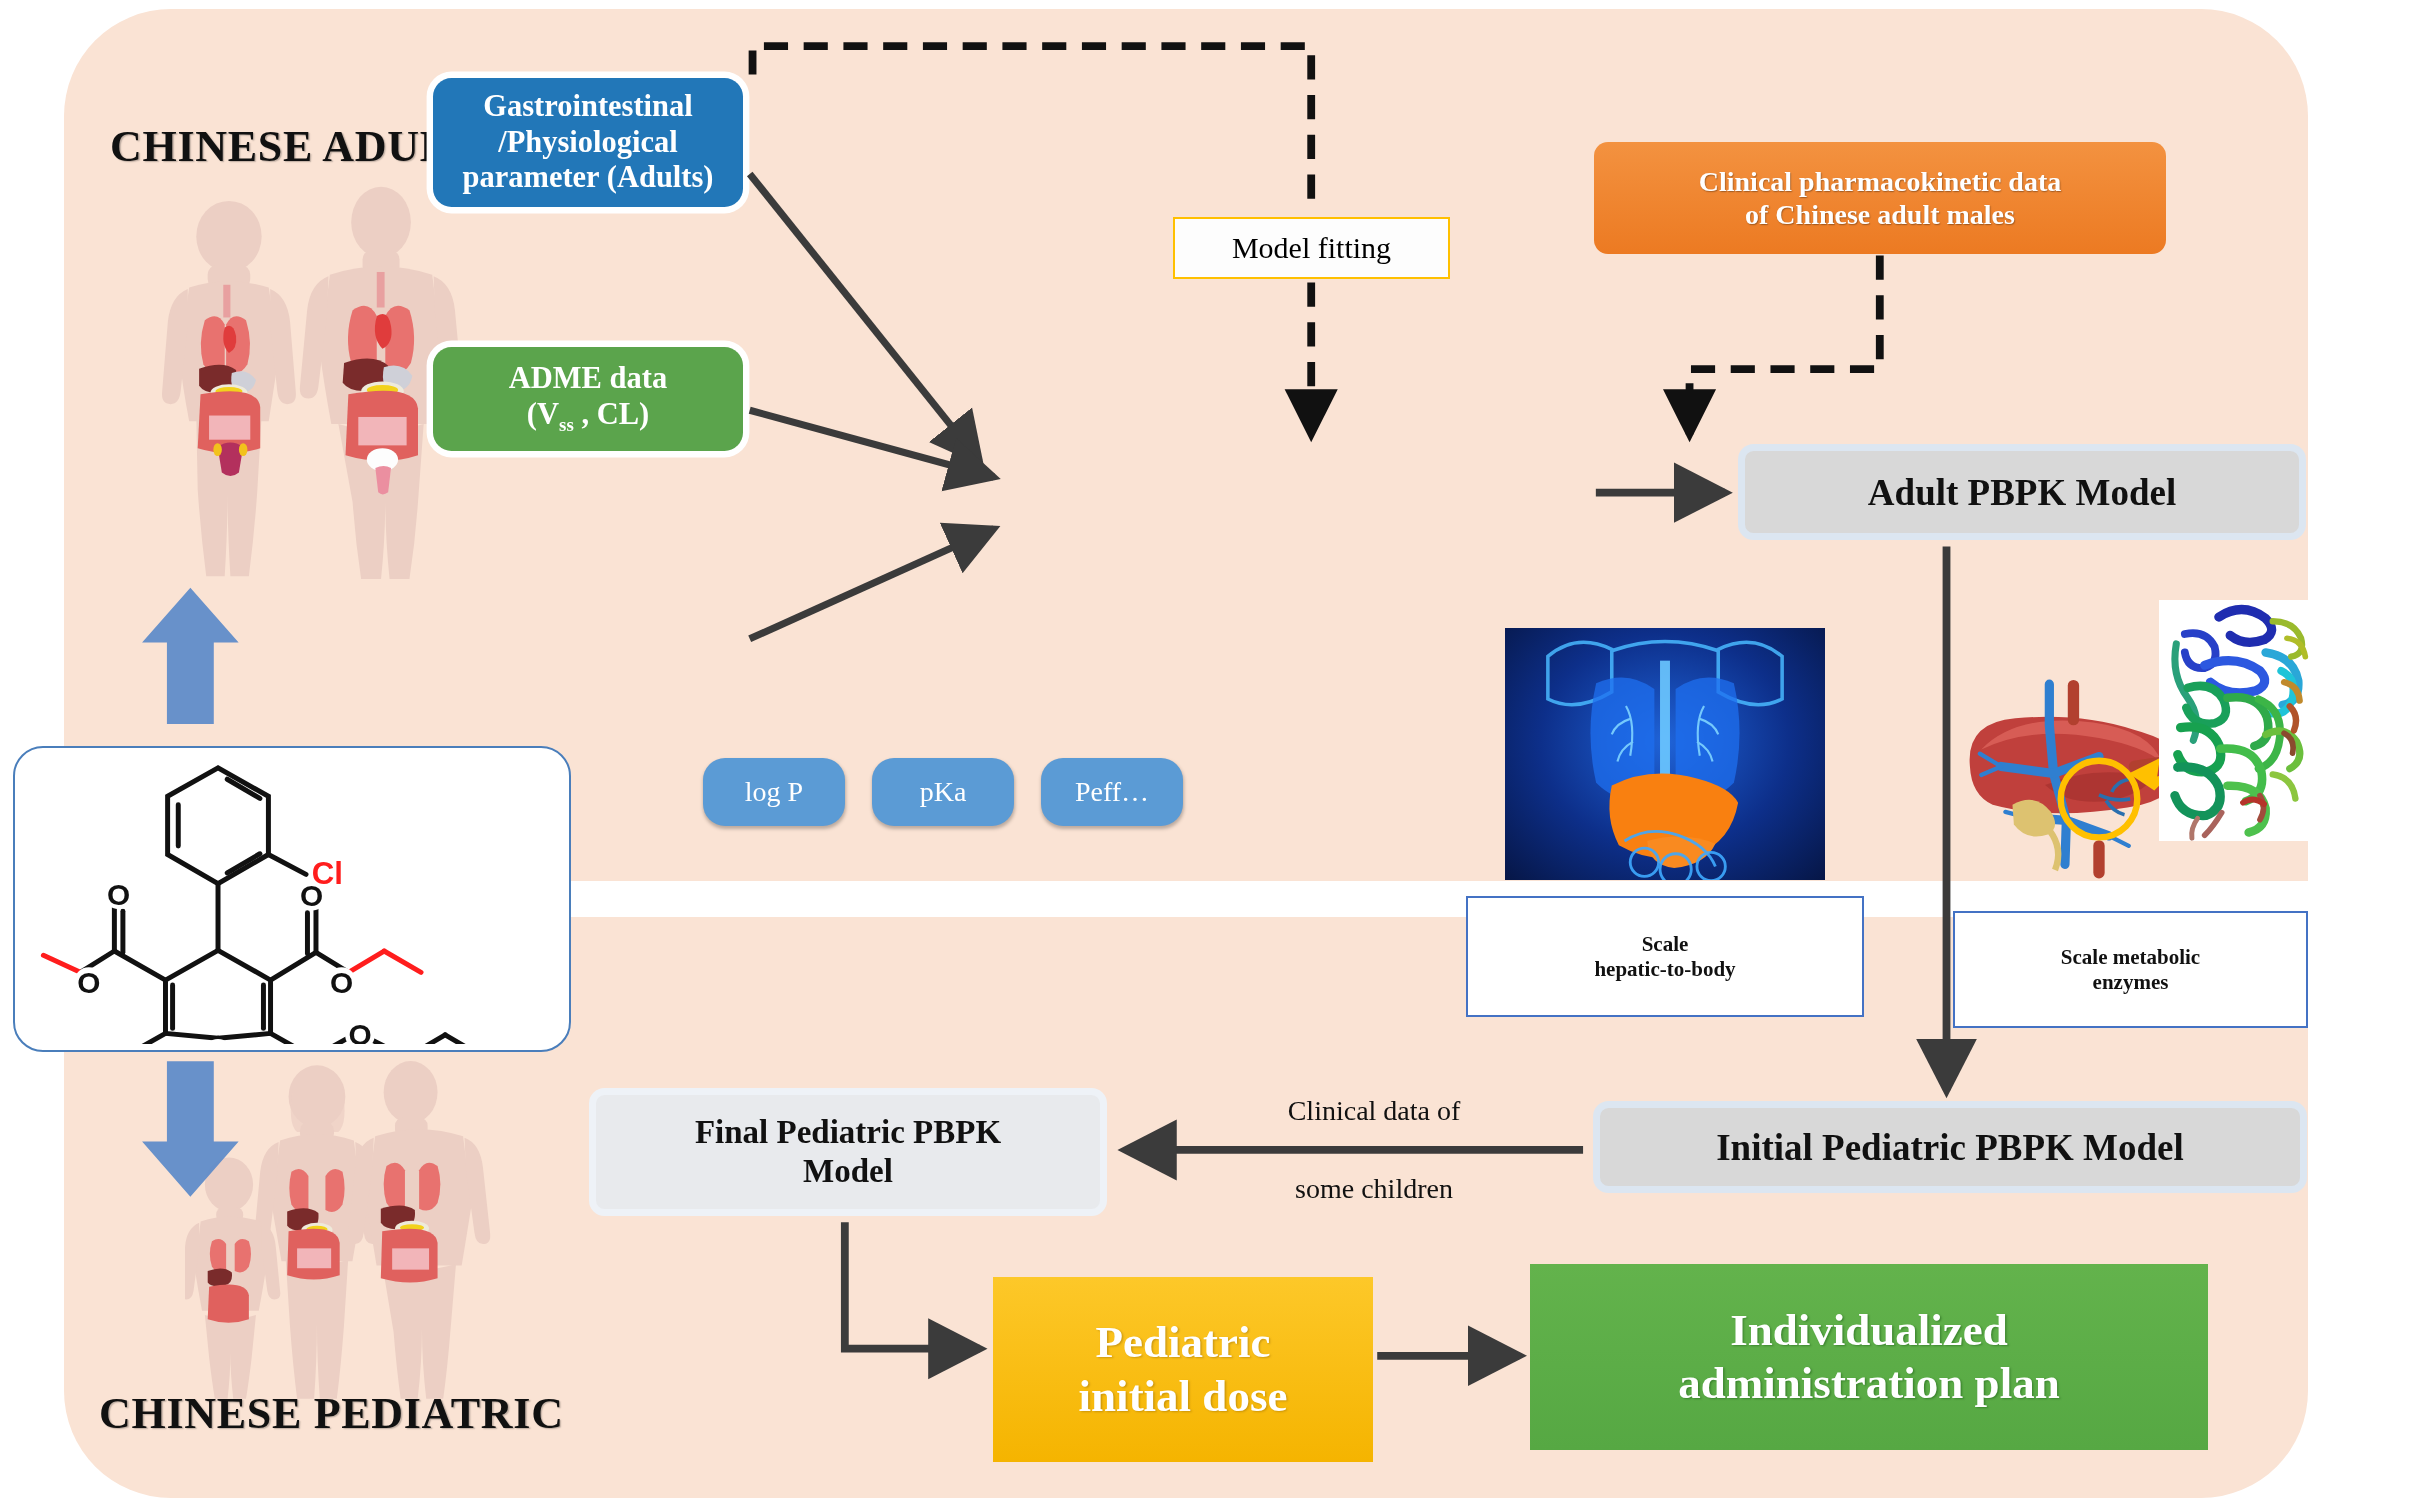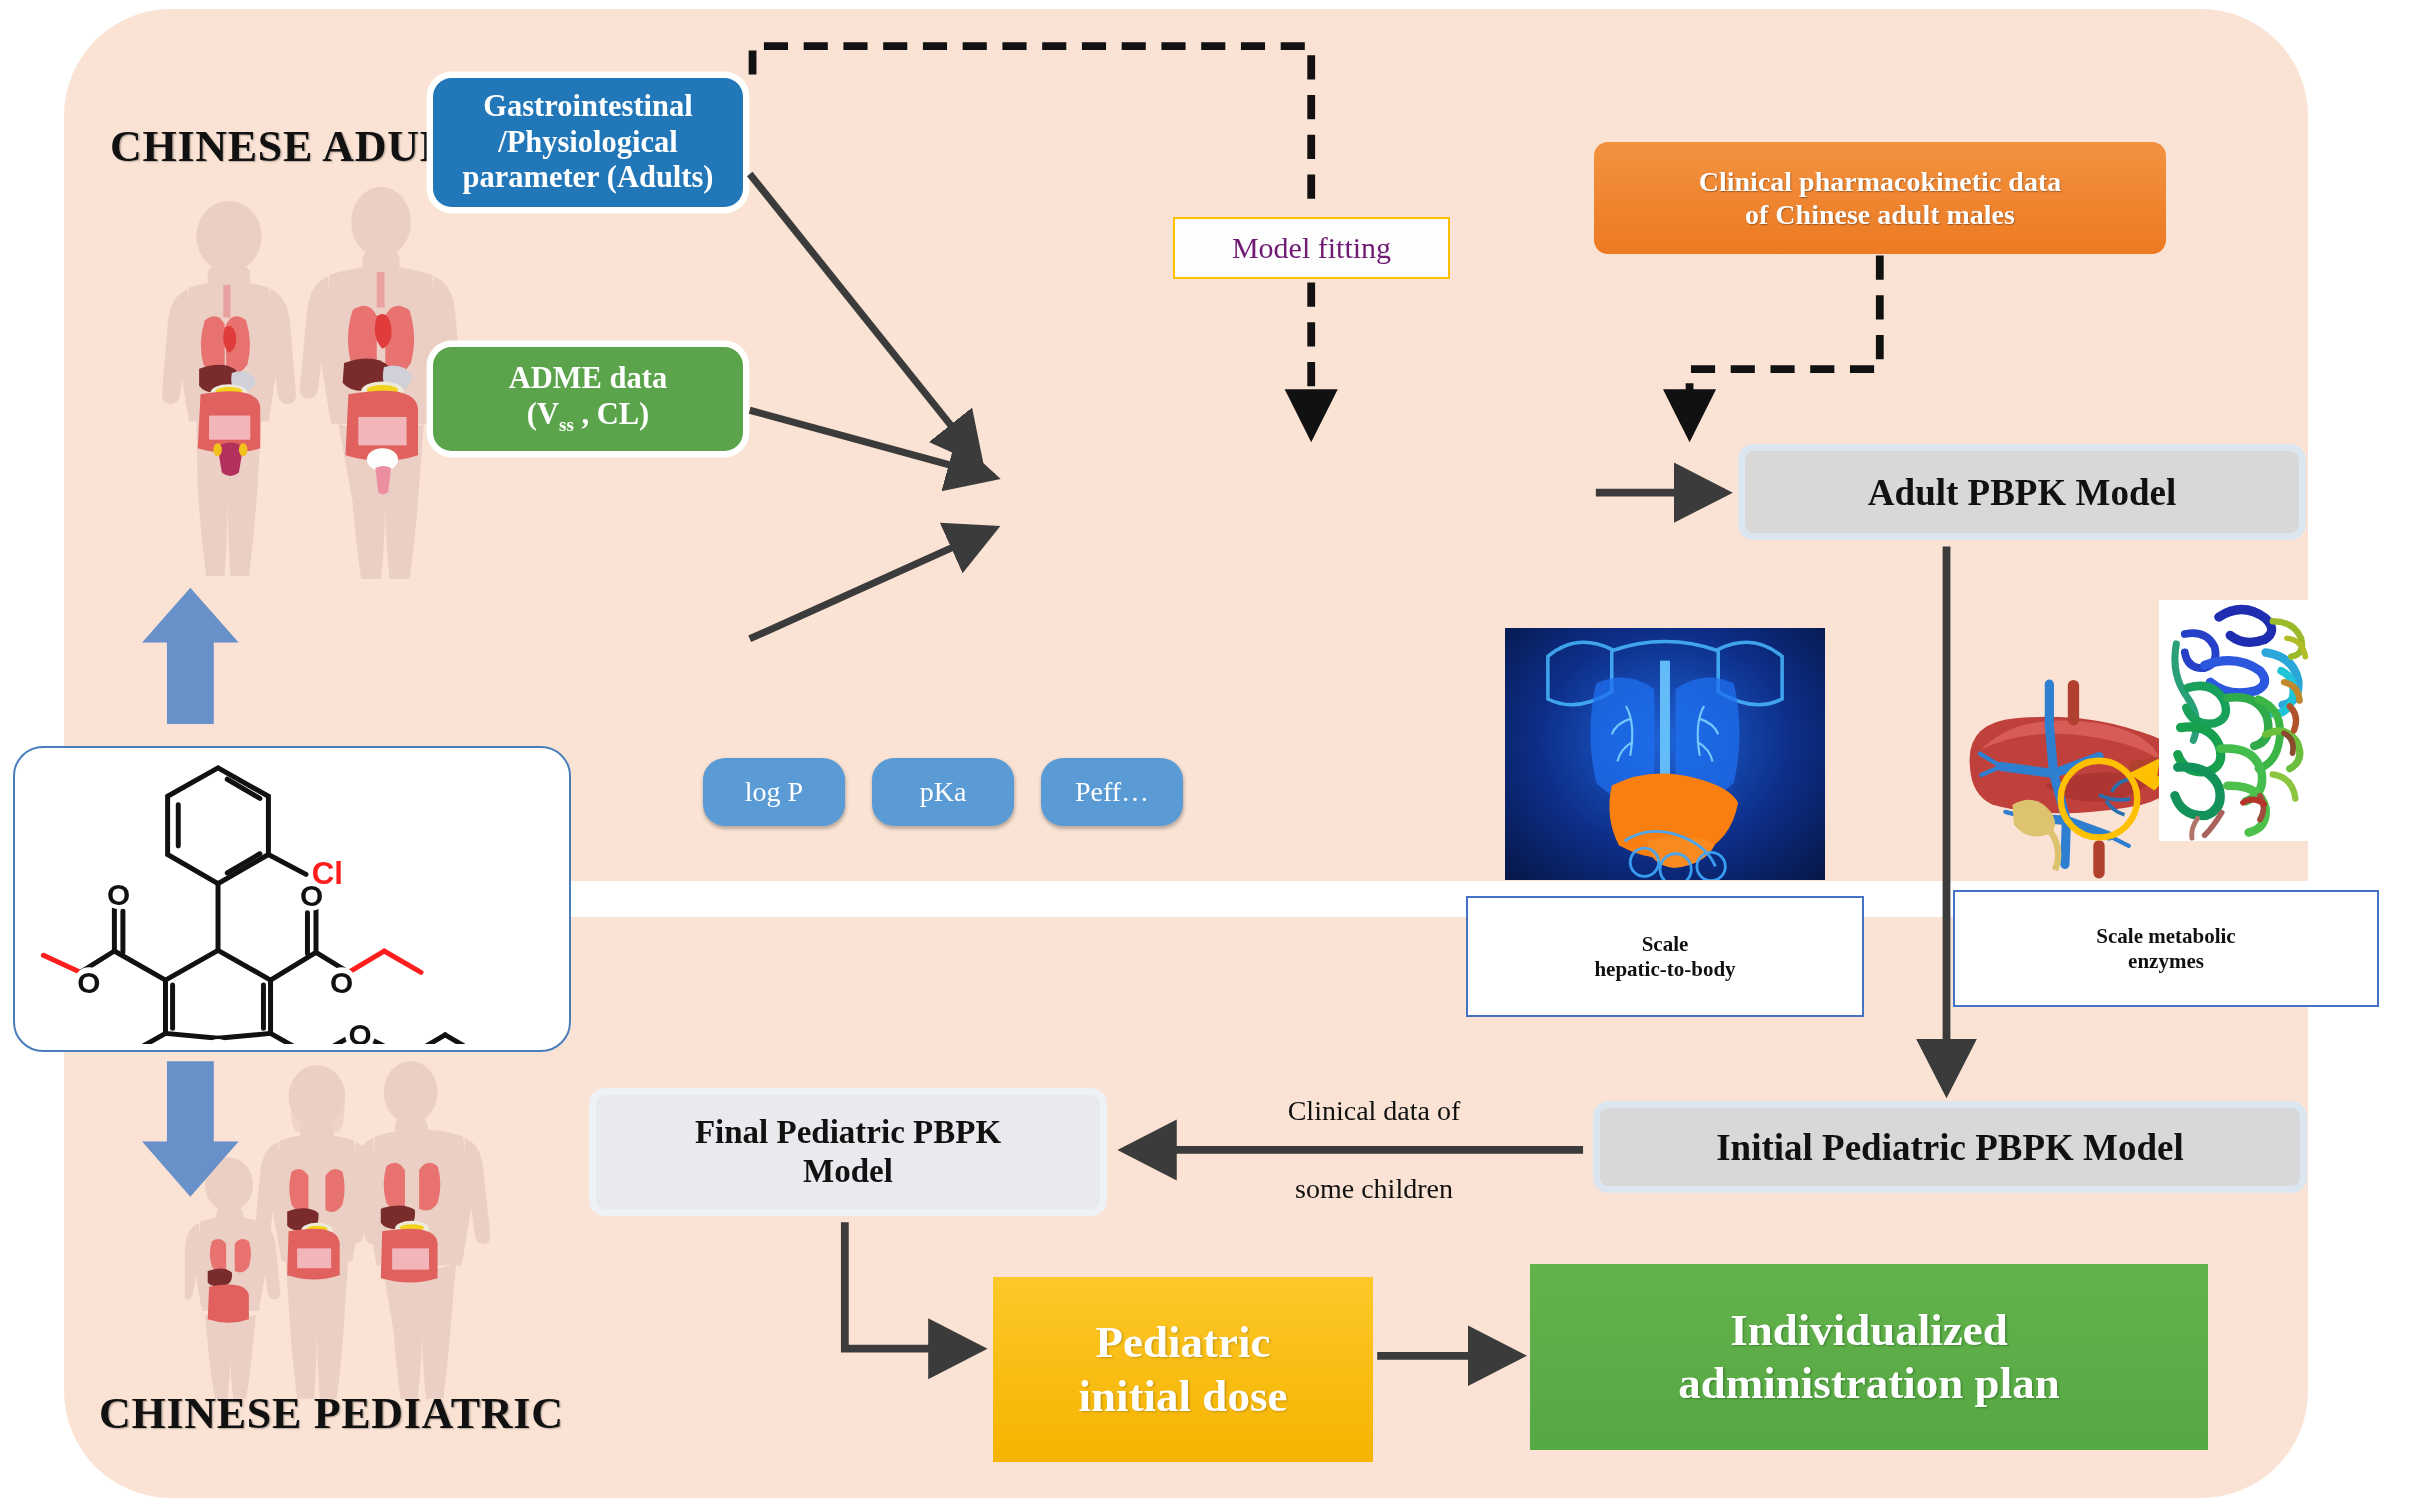--- a/index.html
+++ b/index.html
@@ -32,42 +32,42 @@
 
   
   .pill{border-radius:22px;background:#5b9bd5;color:#fff;font-size:28px;
         box-shadow:0.7px 2.1px 3.6px rgba(0,0,0,.25);}
   #pill-logp{left:703px;top:758px;width:142px;height:68px;}
   #pill-pka{left:872px;top:758px;width:142px;height:68px;}
   #pill-peff{left:1041px;top:758px;width:142px;height:68px;}
 
   
   #box-fit{left:1173px;top:217px;width:277px;height:62px;background:#fdfdfd;
-           border:2.1px solid #ffc000;font-size:30px;color:#701a75;}
+           border:2.1px solid #ffc000;font-size:30px;color:#000000;}
 
   
   #box-clin{left:1594px;top:142px;width:572px;height:112px;
         background:linear-gradient(180deg,#f39240 0%,#ec7a22 100%);
         border-radius:14px;color:#fff;font-weight:bold;font-size:28px;
         text-shadow:0.7px 0.7px 1.4px rgba(0,0,0,.35);}
 
   
   .grey{background:#d8d8d8;border:7.8px solid #dce6f1;border-radius:15.6px;
         color:#111;font-weight:bold;}
   #box-initadult{left:1033px;top:447px;width:557px;height:91px;font-size:33px;}
   #box-adultpbpk{left:1738px;top:444px;width:568px;height:96px;font-size:37px;}
   #box-initped{left:1593px;top:1101px;width:714px;height:92px;font-size:37px;}
   #box-finalped{left:589px;top:1088px;width:518px;height:128px;font-size:33px;
         background:#e8eaed;border:7.8px solid #eef2f7;}
 
   
   .scalebox{background:#ffffff;border:2.8px solid #4472c4;font-weight:bold;
             font-size:21px;color:#111;}
   #box-scale-hep{left:1466px;top:896px;width:398px;height:121px;}
-  #box-scale-enz{left:1953px;top:890px;width:426px;height:117px;}
+  #box-scale-enz{left:1953px;top:911px;width:355px;height:117px;}
 
   
   #box-dose{left:993px;top:1265px;width:380px;height:185px;
       background:linear-gradient(180deg,#fdc829 0%,#f5b400 100%);
       color:#fff;font-weight:bold;font-size:45px;
       text-shadow:1.4px 1.4px 2.1px rgba(120,80,0,.35);margin-top:12px;}
   #box-plan{left:1530px;top:1264px;width:678px;height:186px;
       background:linear-gradient(180deg,#63b34c 0%,#56a843 100%);
       color:#fff;font-weight:bold;font-size:45px;
       text-shadow:1.4px 1.4px 2.1px rgba(0,60,0,.35);}

